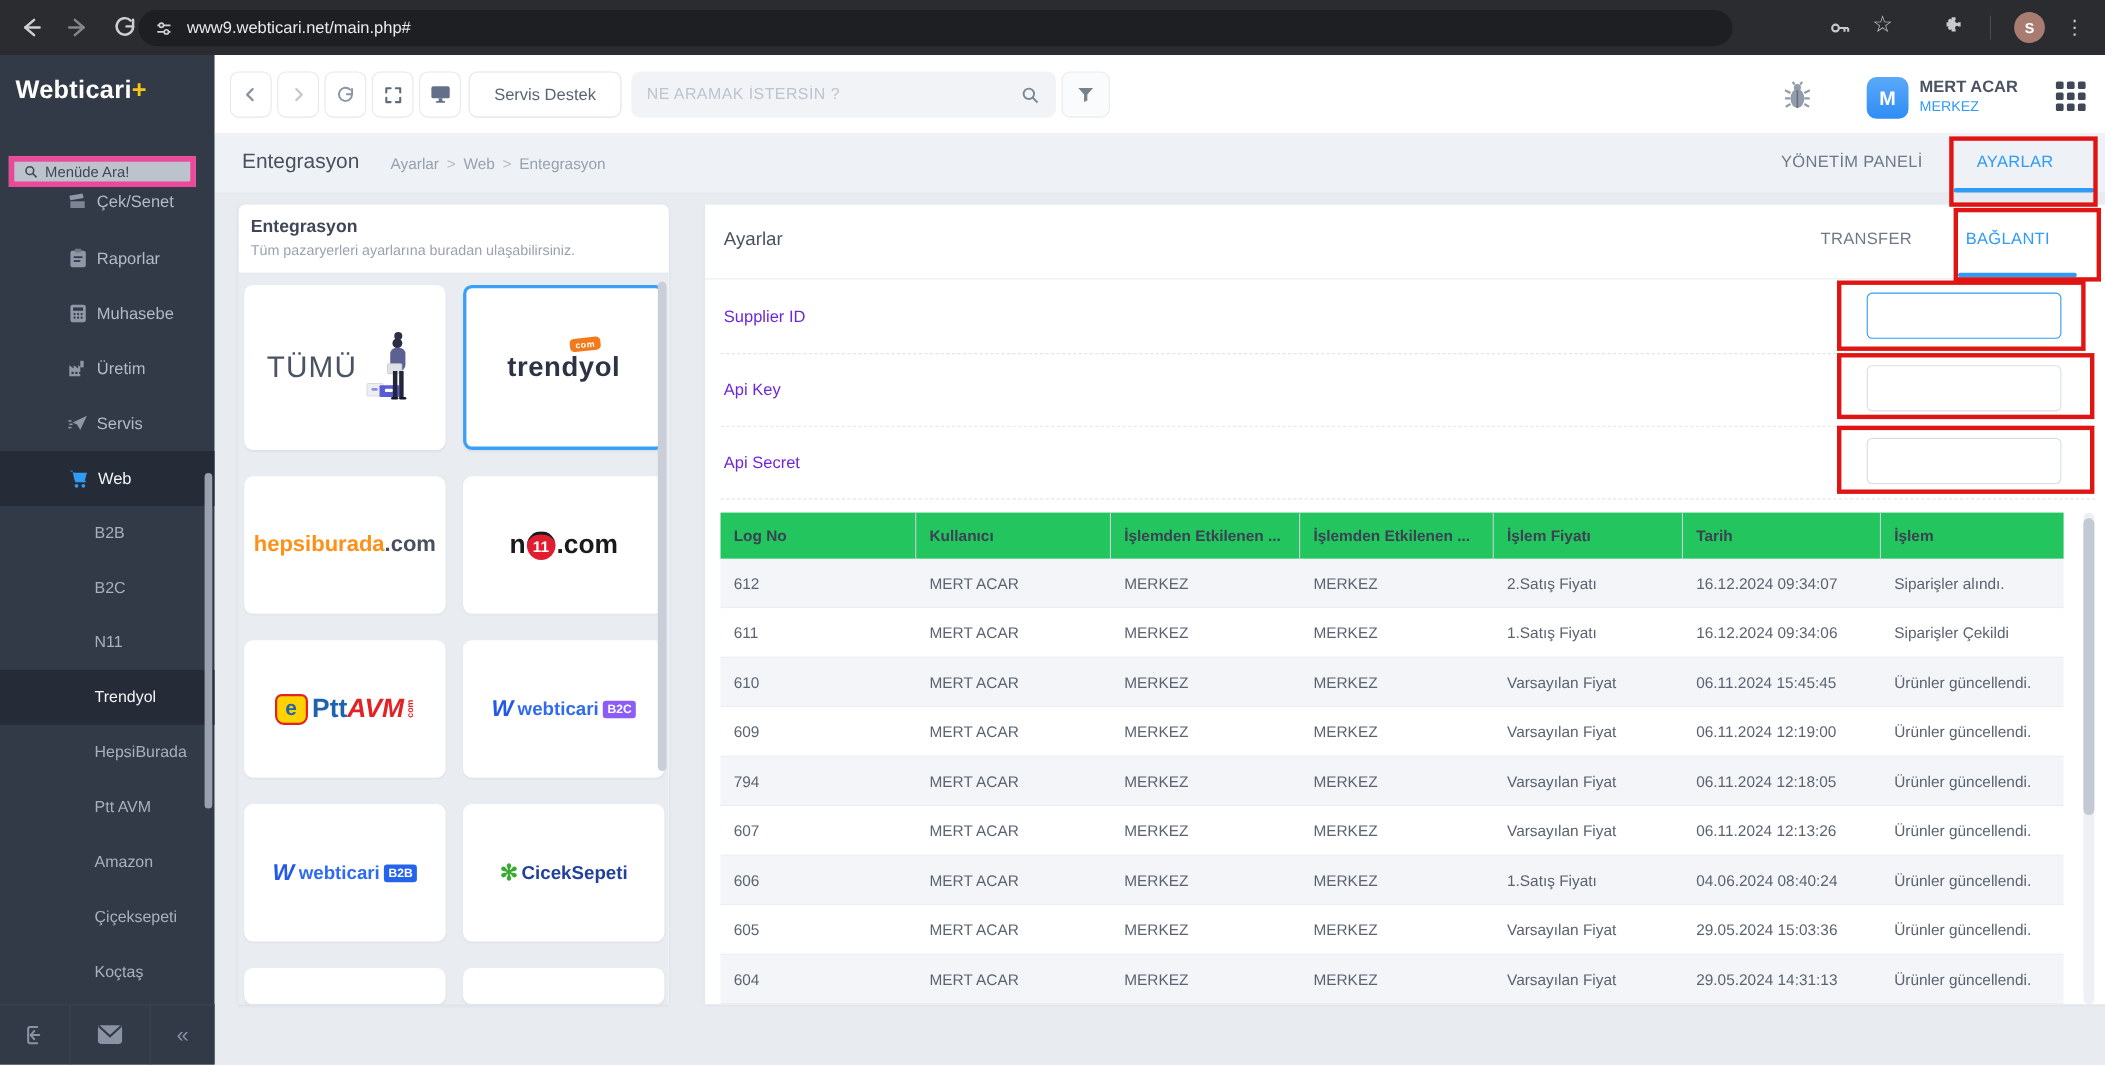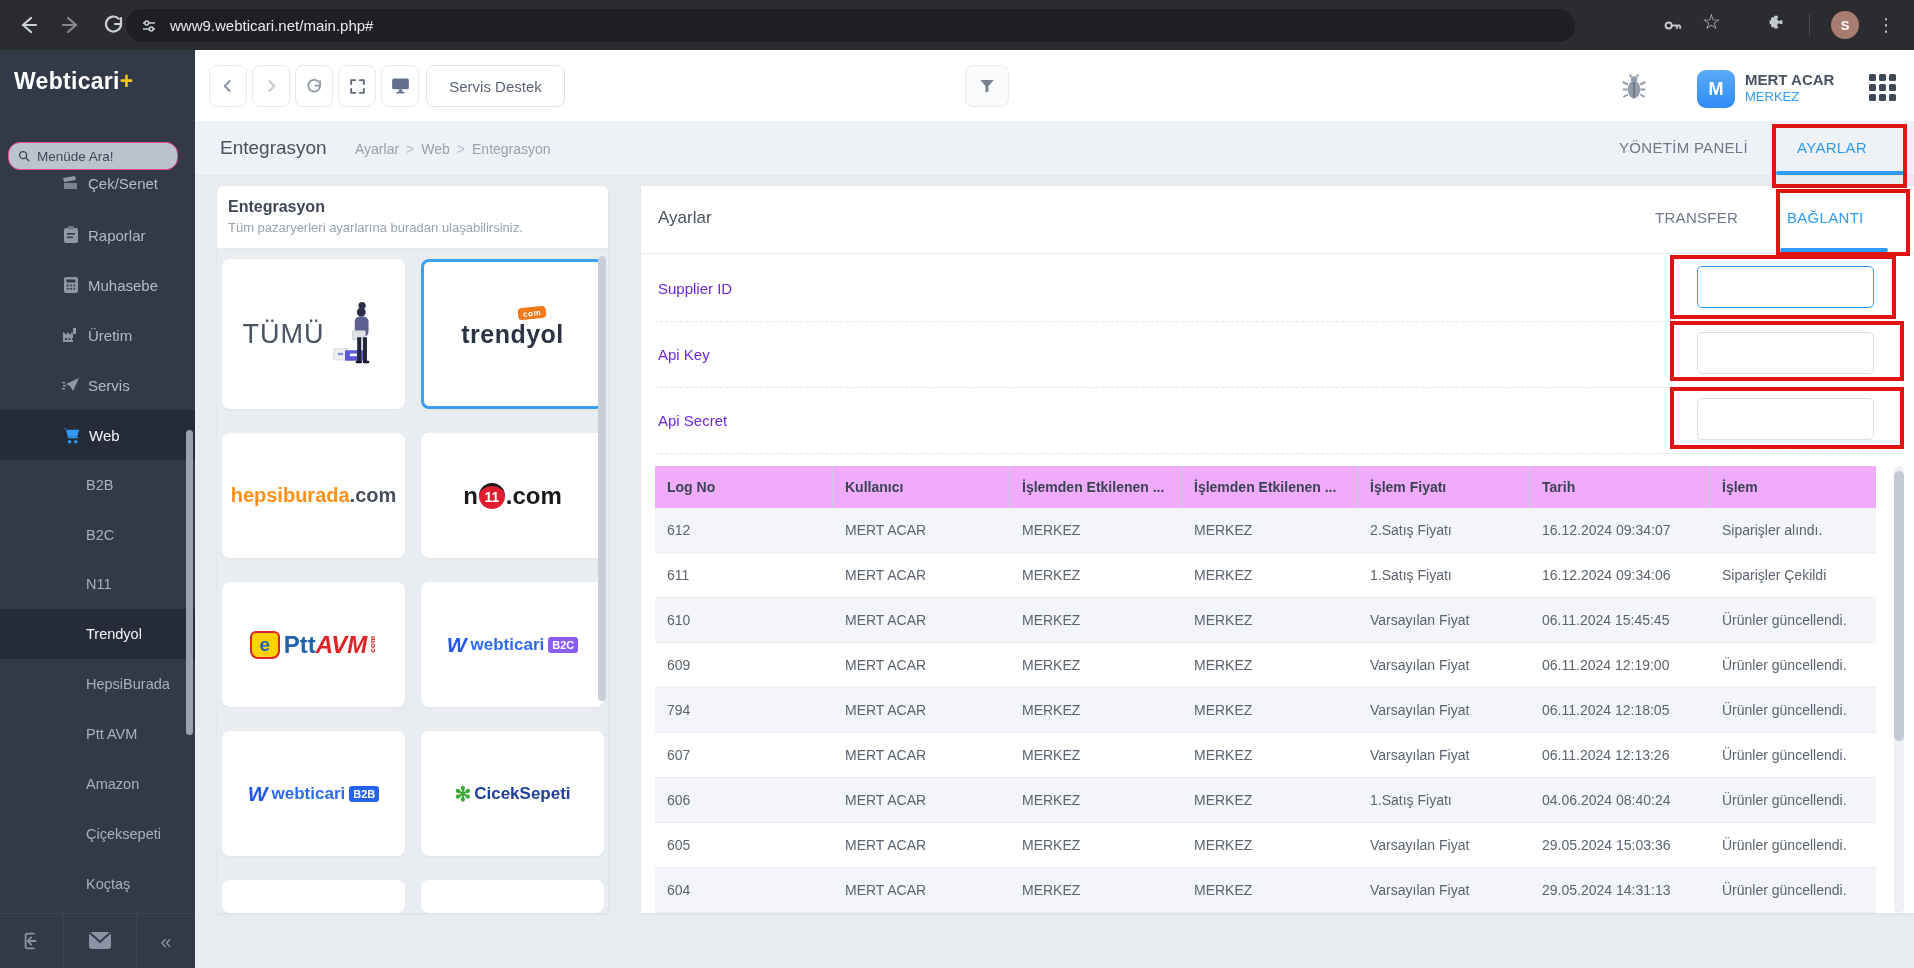--- a/index.html
+++ b/index.html
@@ -14,21 +14,21 @@
   .cr-ic { position:absolute; top:13px; color:#c6c9cd; }
   .avatar-s { position:absolute; left:1831px; top:11px; width:28px; height:28px; border-radius:50%; background:#a97c72; color:#fff; font-size:13px; font-weight:bold; display:flex; align-items:center; justify-content:center; }
   .kebab { position:absolute; left:1877px; top:13px; color:#c6c9cd; font-size:18px; line-height:24px; }
   .star { position:absolute; left:1702px; top:10px; font-size:21px; color:#c6c9cd; }
   .vsep { position:absolute; left:1809px; top:14px; width:1px; height:22px; background:#4a4b4e; }
 
   
   .side { position:absolute; left:0; top:50px; width:195px; bottom:0; background:#333a47; z-index:5; }
   .logo { position:absolute; left:14px; top:18px; font-size:23px; font-weight:bold; color:#fff; letter-spacing:.3px; }
   .logo .plus { color:#f5c518; }
-  .menu-search { position:absolute; left:8px; top:92px; width:170px; height:28px; background:#bcc3cc; border:1px solid #ec4899; border-radius:12px; display:flex; align-items:center; }
+  .menu-search { position:absolute; left:8px; top:92px; width:170px; height:28px; background:#bcc3cc; border:5px solid #ec4899; border-radius:0; display:flex; align-items:center; }
   .menu-search input { border:none; outline:none; background:transparent; font-size:13.5px; color:#3c434f; width:130px; font-family:"Liberation Sans",sans-serif; }
   .menu-search input::placeholder { color:#3f4754; opacity:1; }
   .mi, .smi { position:absolute; left:0; width:195px; height:50px; display:flex; align-items:center; cursor:pointer;padding-left:48px; }
   .mi .lbl { color:#b3bac6; font-size:15px; margin-left:8px; }
   .smi .lbl { color:#a8b0bd; font-size:14.5px; margin-left:38px; }
   .mi svg { margin-left:14px; }
   .mi.active, .smi.active { background:#262c37; }
   .mi.active .lbl, .smi.active .lbl { color:#f2f4f7; }
   .side-scroll { position:absolute; left:186px; top:380px; width:7px; height:305px; background:#9aa1ad; border-radius:4px; }
   .side-footer { position:absolute; left:0; top:913px; width:195px; height:55px; background:#333a47; border-top:1px solid #3d4452; display:flex; z-index:6; }
@@ -95,21 +95,21 @@
   .tab-transfer { position:absolute; left:1014px; top:23px; font-size:15px; color:#6e7888; letter-spacing:.3px; cursor:pointer; }
   .tab-baglanti { position:absolute; left:1146px; top:23px; font-size:15px; color:#2e9bf7; letter-spacing:.3px; cursor:pointer; }
   .baglanti-underline { position:absolute; left:1139px; top:62px; width:108px; height:4px; background:#2e9bf7; border-radius:2px; }
   .set-headline { position:absolute; left:0; top:67px; width:1273px; height:1px; background:#e8ebf0; }
   .frow { position:absolute; left:14px; width:1250px; height:66px; border-bottom:1px dashed #e2e6ec; }
   .frow .flabel { position:absolute; left:3px; top:24px; font-size:15px; color:#6d28d9; }
   .finput { position:absolute; width:177px; height:42px; border-radius:5px; border:1px solid #d9dee5; background:#fff; outline:none; padding:0 10px; font-size:14px; font-family:"Liberation Sans",sans-serif; }
   .finput.focused { border:1.5px solid #2f9bf7; }
 
   .tbl { position:absolute; left:14px; top:280px; width:1221px; }
-  .thead { display:flex; background:#f0abfc; height:42px; }
+  .thead { display:flex; background:#22c55e; height:42px; }
   .th { display:flex; align-items:center; padding:0 12px; font-size:14px; font-weight:bold; color:#3b4352; border-right:1px solid #c9cedb; }
   .th:last-child { border-right:none; }
   .trow { display:flex; height:45px; border-bottom:1px solid #e9ecf0; background:#fff; }
   .trow:nth-child(even) { background:#f3f5f8; }
   .td { display:flex; align-items:center; padding:0 12px; font-size:14px; color:#5b6371; overflow:hidden; white-space:nowrap; }
   .c0{width:178px;} .c1{width:177px;} .c2{width:172px;} .c3{width:176px;} .c4{width:172px;} .c5{width:180px;} .c6{width:166px;}
   .set-scroll-track { position:absolute; left:1253px; top:280px; width:10px; height:447px; background:#eef0f3; border-radius:5px; }
   .set-scroll-thumb { position:absolute; left:1253px; top:285px; width:10px; height:270px; background:#c4cad4; border-radius:5px; }
 
   
@@ -315,20 +315,27 @@
     <div class="tbtn" style="left:186px">
         <svg width="21" height="20" viewBox="0 0 24 24" fill="#64708a">
           <rect x="2" y="3" width="20" height="13" rx="2"></rect>
           <rect x="10" y="16" width="4" height="3"></rect>
           <rect x="7" y="19" width="10" height="2" rx="1"></rect>
         </svg>
       </div>
     <div class="servis-btn">
         <span>Servis Destek</span>
       </div>
+    <div class="app-search">
+      <input placeholder="NE ARAMAK İSTERSİN ?" style="">
+      <svg style="position:absolute;right:14px" width="19" height="19" viewBox="0 0 24 24" fill="none" stroke="#7e8797" stroke-width="2.2">
+          <circle cx="10.5" cy="10.5" r="6"></circle>
+          <line x1="15" y1="15" x2="20.5" y2="20.5"></line>
+        </svg>
+    </div>
     <div class="funnel-btn">
         <svg width="18" height="18" viewBox="0 0 24 24" fill="#78828f">
           <path d="M3 4 h18 l-7 8 v7 l-4 2 v-9 z"></path>
         </svg>
       </div>
     <svg class="bug-btn" viewBox="0 0 24 24" fill="#939cab">
         <circle cx="12" cy="6" r="2.6"></circle>
         <ellipse cx="12" cy="14" rx="5" ry="7"></ellipse>
         <line x1="12" y1="8" x2="12" y2="21" stroke="#65707f" stroke-width="1.2"></line>
         <g stroke="#939cab" stroke-width="1.6">

